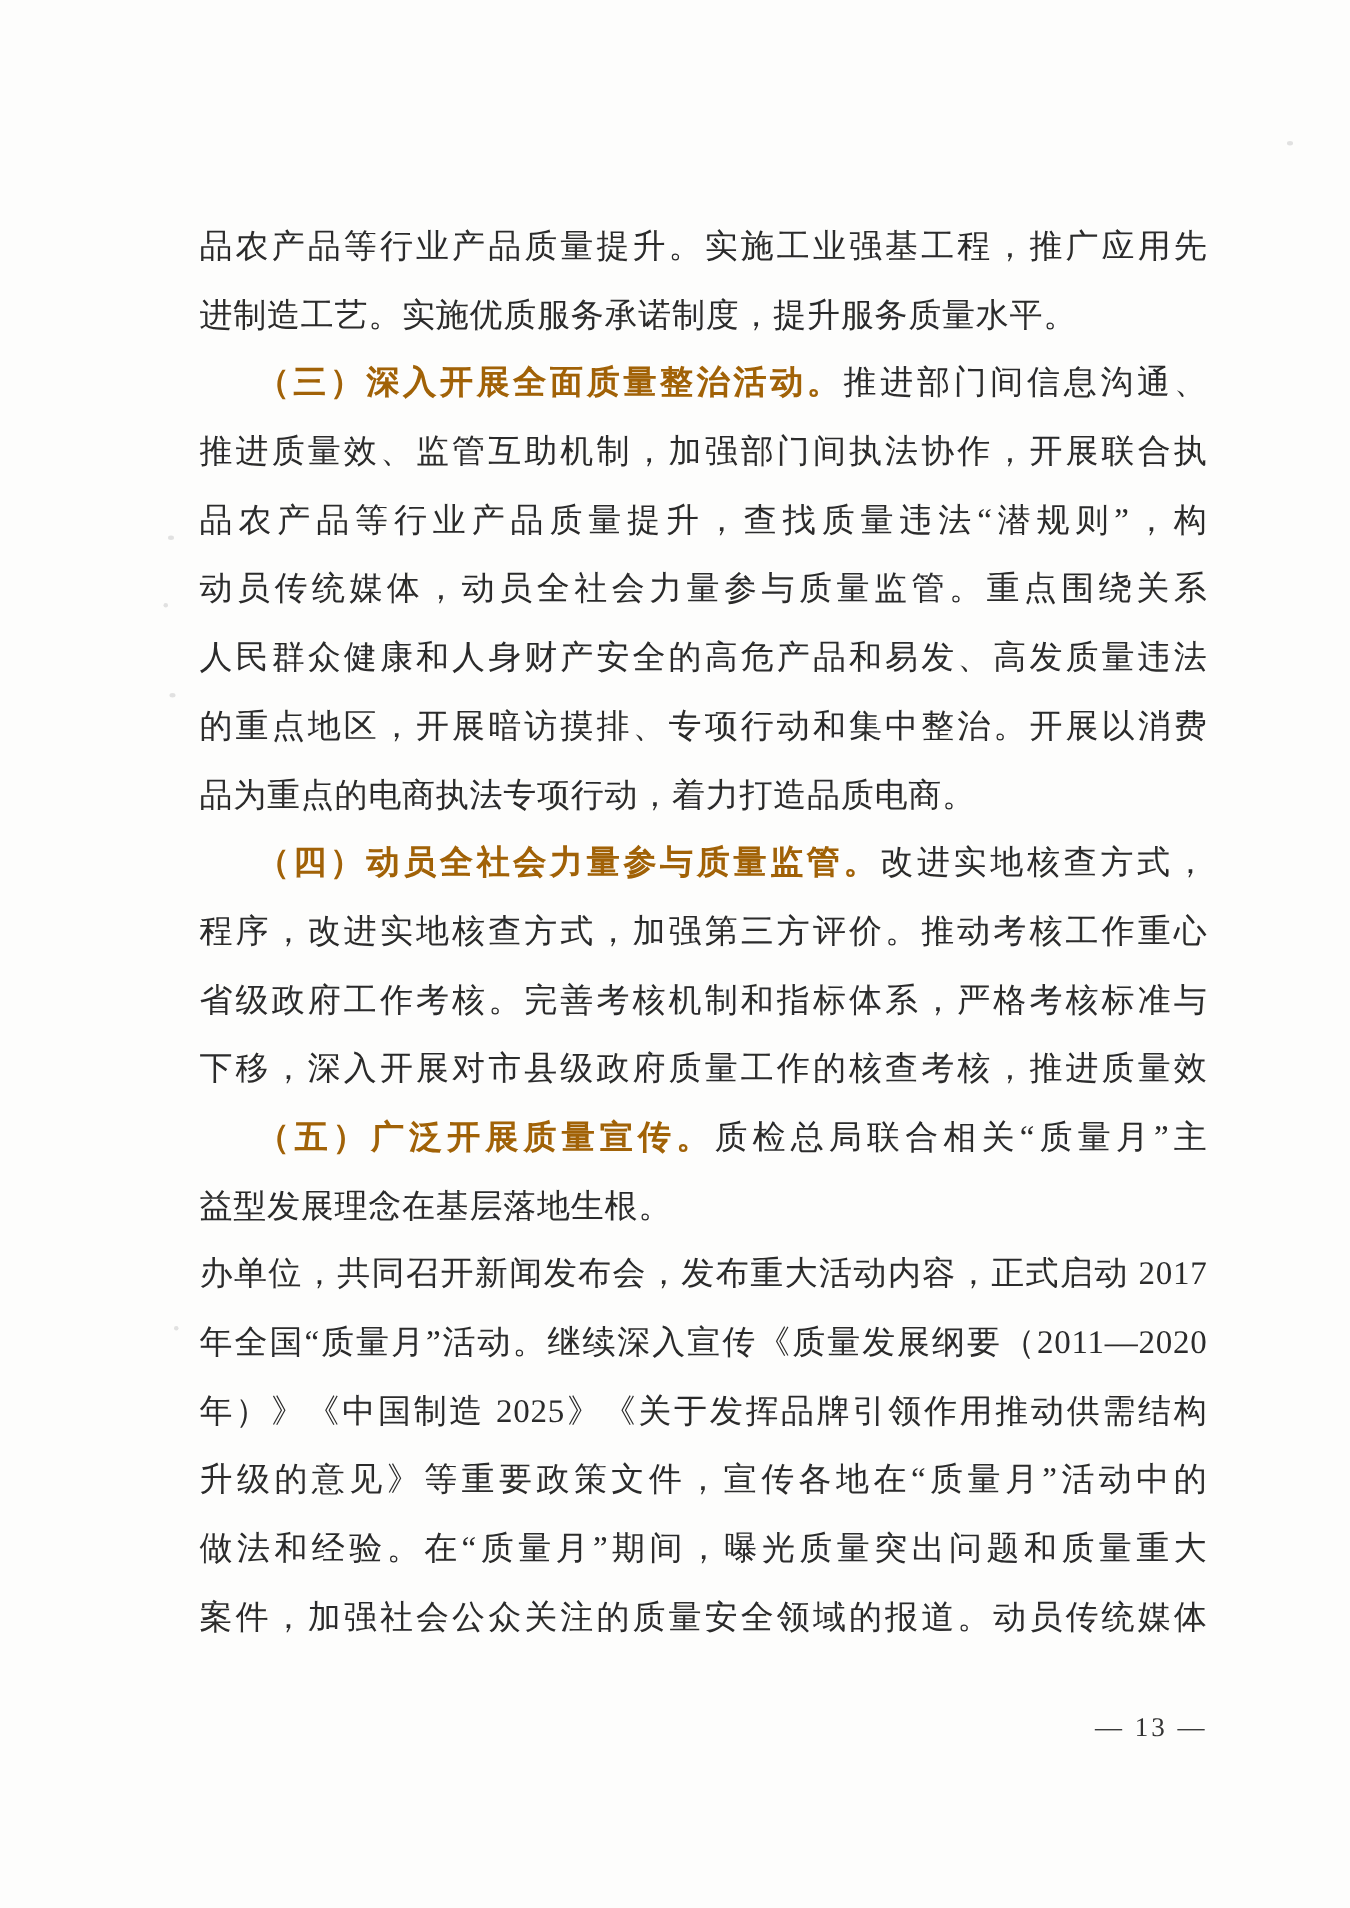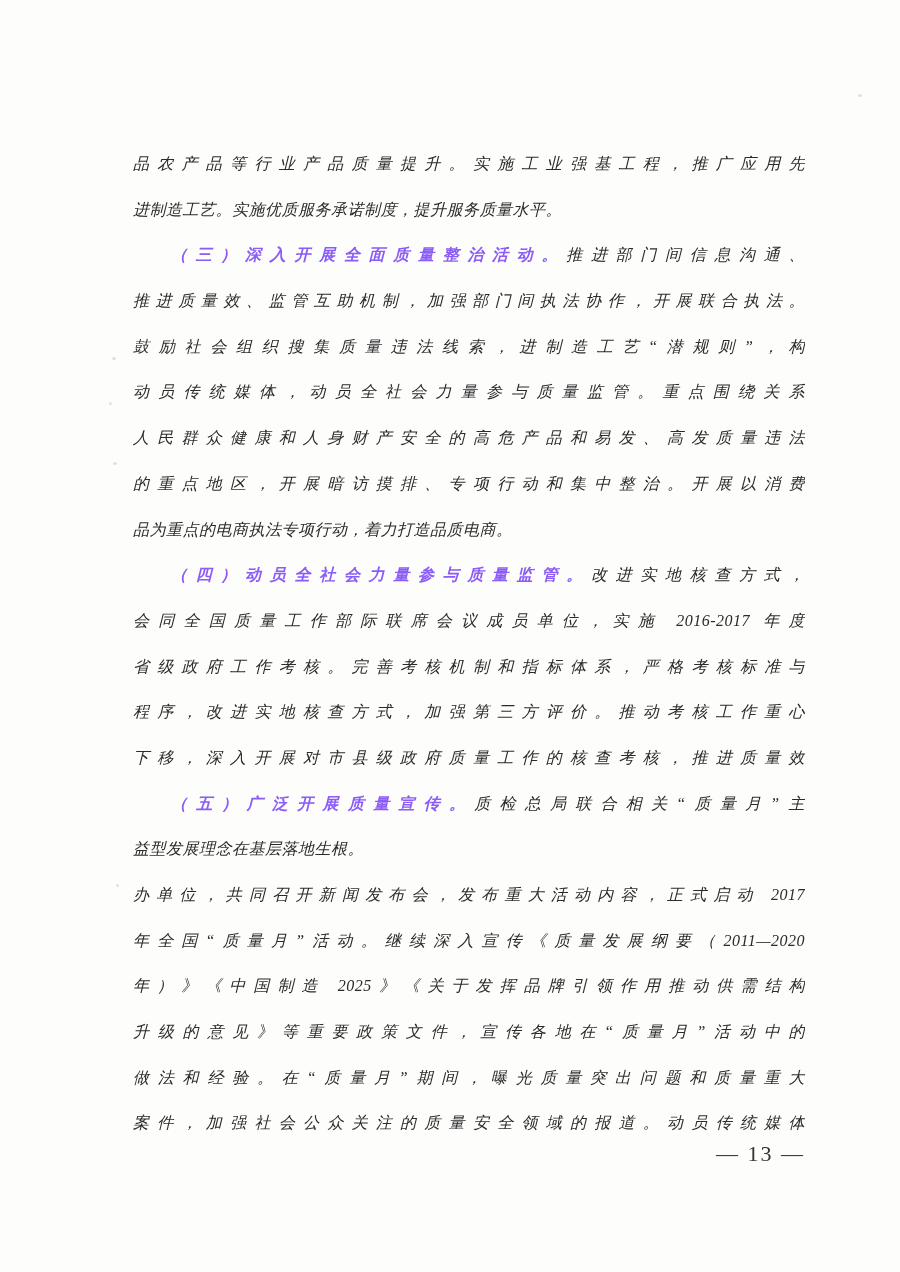--- a/index.html
+++ b/index.html
@@ -17,38 +17,37 @@
   .text-block {
     position: absolute;
     left: 133px;
     top: 141px;
     width: 672px;
   }
 
   .line {
     height: 45.7px;
     line-height: 45.7px;
-    font-size: 16px;
+    font-size: 22px;
     color: #2b2b2b;
     text-align: justify;
     text-align-last: left;
     overflow: hidden;
     letter-spacing: 0.5px;
-    font-style: italic;
   }
   .line.fill { text-align-last: justify; }
   .line.indent { padding-left: 38px; }
 
-  .seg.bold { font-weight: bold; color: #8b5cf6; }
+  .seg.bold { font-weight: bold; color: #a16207; }
 
   .page-number {
     position: absolute;
     top: 1141px;
     right: 95px;
-    font-size: 22px;
+    font-size: 18px;
     color: #333;
     letter-spacing: 2px;
   }
 
   .speck {
     position: absolute;
     background: #9a9a9a;
     border-radius: 50%;
     opacity: 0.28;
   }
@@ -61,29 +60,28 @@
 </head>
 <body>
 
 <div class="sheet">
 
   <div class="text-block">
       <div class="line fill"><span class="seg">品农产品等行业产品质量提升。实施工业强基工程，推广应用先</span></div>
       <div class="line"><span class="seg">进制造工艺。实施优质服务承诺制度，提升服务质量水平。</span></div>
       <div class="line indent fill"><span class="seg bold">（三）深入开展全面质量整治活动。</span><span class="seg">推进部门间信息沟通、</span></div>
       <div class="line fill"><span class="seg">推进质量效、监管互助机制，加强部门间执法协作，开展联合执法。</span></div>
-      <div class="line fill"><span class="seg">鼓励社会组织搜集质量违法线索，进制造工艺“潜规则”，构</span></div>
+      <div class="line fill"><span class="seg">品农产品等行业产品质量提升，查找质量违法“潜规则”，构</span></div>
       <div class="line fill"><span class="seg">动员传统媒体，动员全社会力量参与质量监管。重点围绕关系</span></div>
       <div class="line fill"><span class="seg">人民群众健康和人身财产安全的高危产品和易发、高发质量违法</span></div>
       <div class="line fill"><span class="seg">的重点地区，开展暗访摸排、专项行动和集中整治。开展以消费</span></div>
       <div class="line"><span class="seg">品为重点的电商执法专项行动，着力打造品质电商。</span></div>
       <div class="line indent fill"><span class="seg bold">（四）动员全社会力量参与质量监管。</span><span class="seg">改进实地核查方式，</span></div>
-      <div class="line fill"><span class="seg">会同全国质量工作部际联席会议成员单位，实施 2016-2017 年度</span></div>
+      <div class="line fill"><span class="seg">程序，改进实地核查方式，加强第三方评价。推动考核工作重心</span></div>
       <div class="line fill"><span class="seg">省级政府工作考核。完善考核机制和指标体系，严格考核标准与</span></div>
-      <div class="line fill"><span class="seg">程序，改进实地核查方式，加强第三方评价。推动考核工作重心</span></div>
       <div class="line fill"><span class="seg">下移，深入开展对市县级政府质量工作的核查考核，推进质量效</span></div>
       <div class="line indent fill"><span class="seg bold">（五）广泛开展质量宣传。</span><span class="seg">质检总局联合相关“质量月”主</span></div>
       <div class="line"><span class="seg">益型发展理念在基层落地生根。</span></div>
       <div class="line fill"><span class="seg">办单位，共同召开新闻发布会，发布重大活动内容，正式启动 2017</span></div>
       <div class="line fill"><span class="seg">年全国“质量月”活动。继续深入宣传《质量发展纲要（2011—2020</span></div>
       <div class="line fill"><span class="seg">年）》《中国制造 2025》《关于发挥品牌引领作用推动供需结构</span></div>
       <div class="line fill"><span class="seg">升级的意见》等重要政策文件，宣传各地在“质量月”活动中的</span></div>
       <div class="line fill"><span class="seg">做法和经验。在“质量月”期间，曝光质量突出问题和质量重大</span></div>
       <div class="line fill"><span class="seg">案件，加强社会公众关注的质量安全领域的报道。动员传统媒体</span></div>
     </div>

